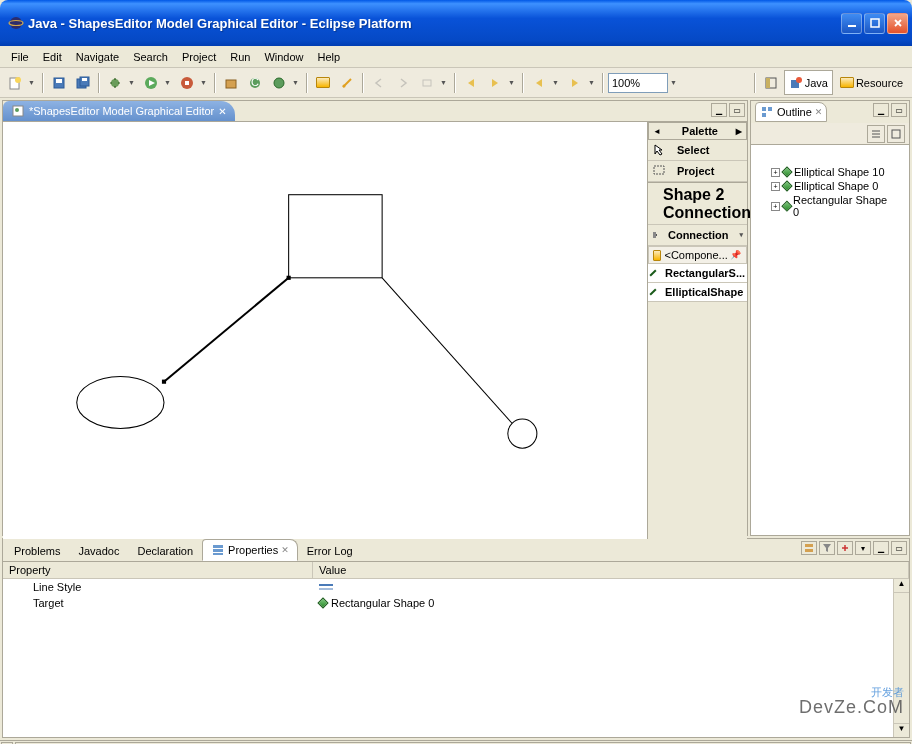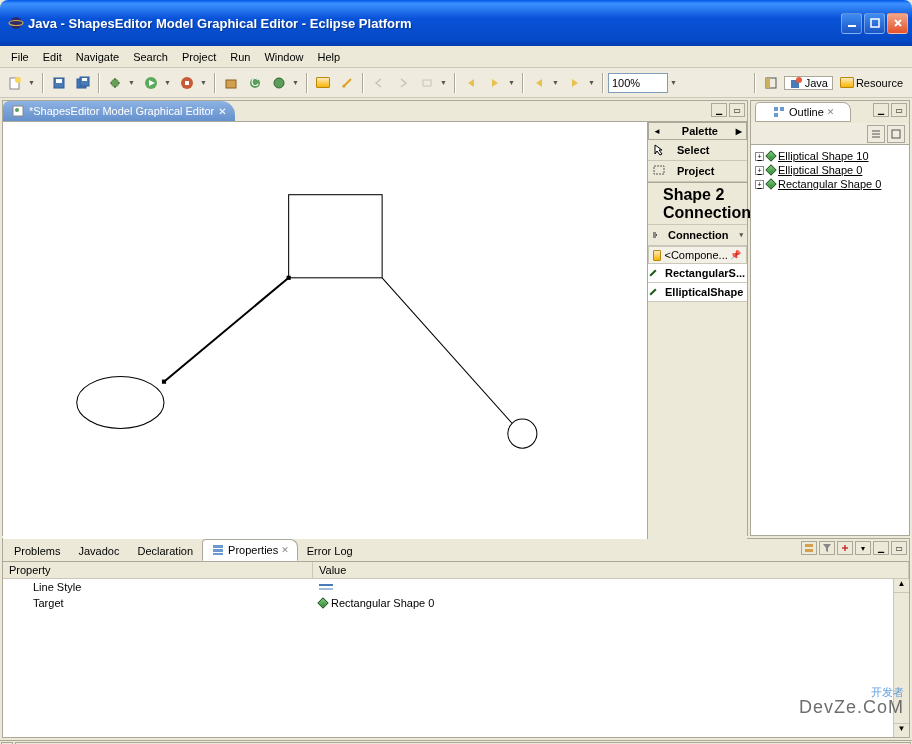--- a/index.html
+++ b/index.html
@@ -17,21 +17,21 @@
 
 .menubar { height: 22px; background: #ece9d8; display: flex; align-items: center; padding: 0 4px; border-bottom: 1px solid #cac6b8; }
 .menubar span { padding: 2px 7px; cursor: default; }
 
 
 .toolbar { height: 30px; background: #efebde; border-bottom: 1px solid #cac6b8; display: flex; align-items: center; padding: 2px 4px; gap: 2px; }
 .tb-btn { width: 22px; height: 22px; display: flex; align-items: center; justify-content: center; border: 1px solid transparent; }
 .tb-sep { width: 2px; height: 20px; border-left: 1px solid #aca899; border-right: 1px solid #fff; margin: 0 2px; }
 .tb-drop { width: 10px; font-size: 7px; color: #555; }
 .zoom-input { width: 60px; height: 20px; border: 1px solid #7f9db9; padding: 0 3px; background: white; }
-.persp-btn { height: 14px; display: flex; align-items: center; padding: 0 4px; gap: 2px; border: 1px solid transparent; }
+.persp-btn { height: 25px; display: flex; align-items: center; padding: 0 4px; gap: 2px; border: 1px solid transparent; }
 .persp-btn.active { border: 1px solid #aca899; background: #fff; }
 
 
 .workbench { display: flex; height: 440px; }
 .editor-area { flex: 1; display: flex; flex-direction: column; border: 1px solid #aca899; margin: 2px; background: #ece9d8; }
 .editor-tabs { height: 22px; display: flex; align-items: flex-end; background: #ece9d8; position: relative; }
 .editor-tab { background: linear-gradient(to bottom, #8db2e3, #6591cd); color: white; padding: 3px 8px; border-radius: 6px 14px 0 0; display: flex; align-items: center; gap: 4px; }
 .editor-tab .close-x { font-size: 10px; }
 .view-controls { position: absolute; right: 2px; top: 2px; display: flex; gap: 2px; }
 .view-ctrl { width: 16px; height: 14px; border: 1px solid #aca899; background: #ece9d8; font-size: 8px; display: flex; align-items: center; justify-content: center; }
@@ -44,25 +44,25 @@
 .palette-header { background: #ece9d8; border: 1px solid #aca899; padding: 2px 4px; font-weight: bold; text-align: center; display: flex; align-items: center; }
 .palette-header .arrow { font-size: 8px; margin-left: auto; }
 .palette-item { padding: 3px 4px; border-bottom: 1px solid #cac6b8; display: flex; align-items: center; gap: 11px; cursor: pointer; font-weight: bold; }
 .palette-item .arrow { font-size: 7px; margin-left: auto; color: #555; }
 .palette-drawer { background: #f3f0e7; border: 1px solid #cac6b8; display: flex; align-items: center; padding: 2px 4px; gap: 3px; }
 .palette-drawer .pin { font-size: 9px; margin-left: auto; }
 
 
 .outline-panel { width: 160px; margin: 2px 2px 2px 0; border: 1px solid #aca899; background: #ece9d8; display: flex; flex-direction: column; }
 .outline-tabs { height: 22px; display: flex; align-items: center; padding: 2px 4px; position: relative; }
-.outline-tab { display: flex; align-items: center; gap: 3px; padding: 2px 16px; background: white; border: 1px solid #aca899; border-radius: 4px 8px 0 0; }
+.outline-tab { display: flex; align-items: center; gap: 3px; padding: 2px 4px; background: white; border: 1px solid #aca899; border-radius: 4px 8px 0 0; }
 .outline-tab .close-x { font-size: 9px; color: #888; }
 .outline-toolbar { height: 22px; display: flex; justify-content: flex-end; align-items: center; gap: 2px; padding: 0 4px; border-bottom: 1px solid #aca899; background: #efebde; }
 .outline-tb-btn { width: 18px; height: 18px; border: 1px solid #aca899; display:flex; align-items:center; justify-content:center; }
-.outline-tree { flex: 1; background: white; padding: 4px; text-decoration: underline; }
+.outline-tree { flex: 1; background: white; padding: 20px; }
 .tree-item { display: flex; align-items: center; gap: 3px; padding: 1px 0; }
 .tree-toggle { width: 9px; height: 9px; border: 1px solid #888; font-size: 7px; line-height: 7px; text-align: center; }
 
 
 .bottom-panel { height: 200px; margin: 0 2px 2px 2px; border: 1px solid #aca899; background: #ece9d8; display: flex; flex-direction: column; }
 .bottom-tabs { height: 22px; display: flex; align-items: flex-end; padding: 0 2px; background: #ece9d8; position: relative; }
 .bottom-tab { padding: 3px 8px; border: 1px solid transparent; cursor: pointer; }
 .bottom-tab.active { background: white; border: 1px solid #aca899; border-bottom: 1px solid white; border-radius: 4px 8px 0 0; display: flex; gap: 3px; align-items: center; }
 .bottom-tab .close-x { font-size: 9px; color: #888; }
 .bottom-toolbar { position: absolute; right: 2px; top: 2px; display: flex; gap: 2px; }

